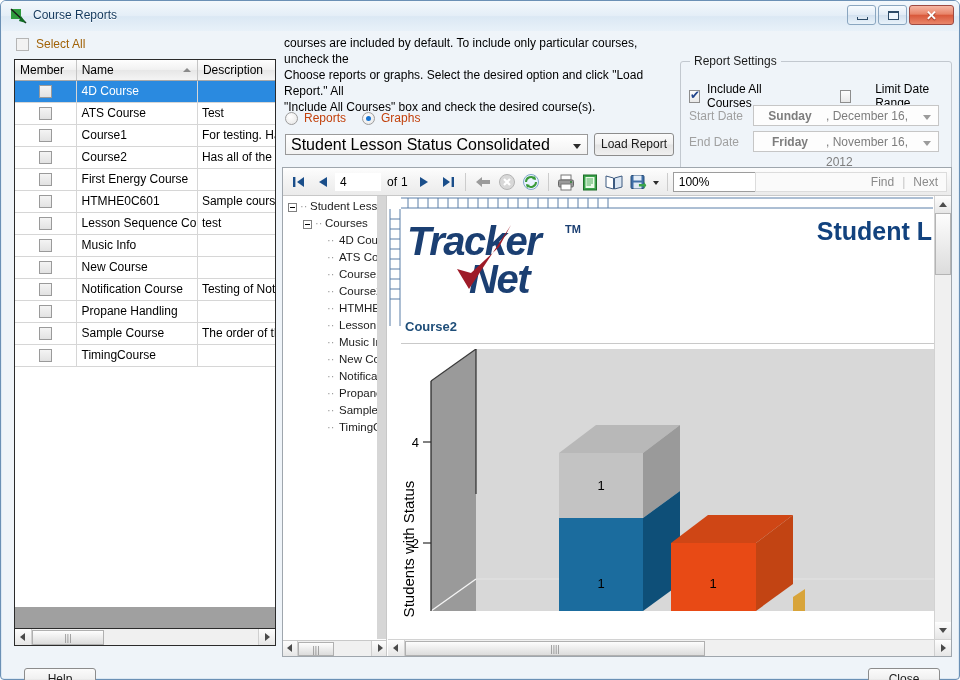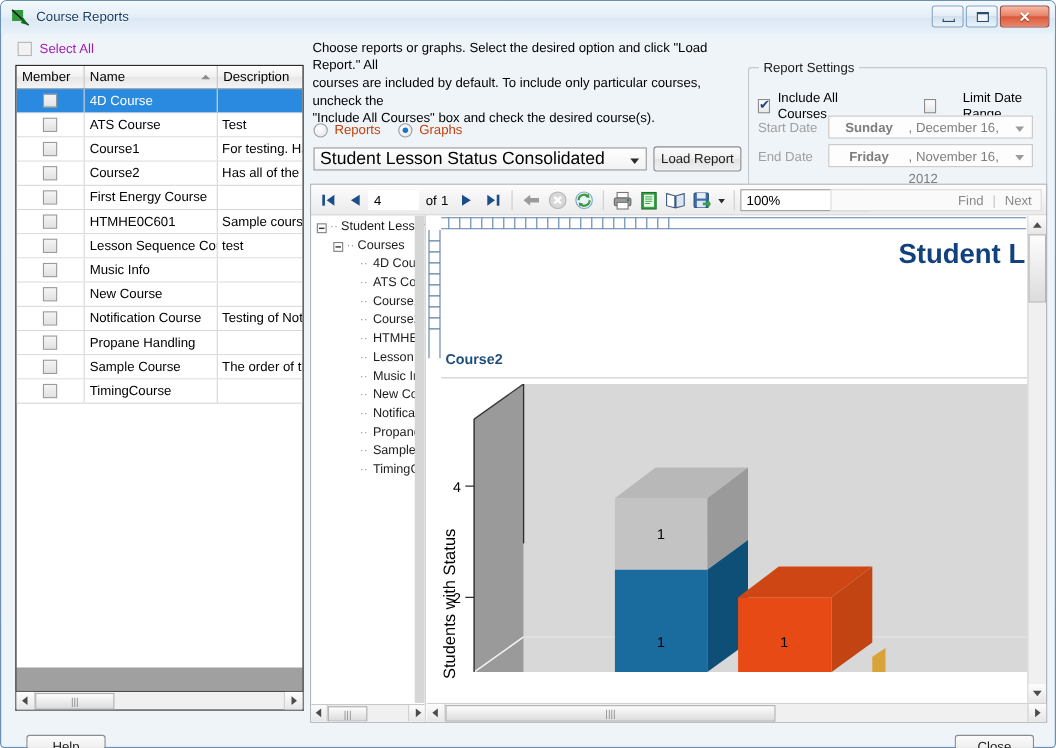--- a/index.html
+++ b/index.html
@@ -75,21 +75,21 @@
   }
   .chk.disabled { border-color: #b5b5b5; background: #f2f2f2; }
   .chk.checked::after {
     content: "✔"; position: absolute; left: 0px; top: -3px;
     font-size: 12px; color: #21458c; line-height: 14px;
   }
   .chk.cell {
     background: linear-gradient(180deg,#f4f4f4,#e2e2e2);
     border: 1px solid #9a9a9a;
   }
-  .lbl-dim { color: #a21caf; font-size: 12px; }
+  .lbl-dim { color: #a16207; font-size: 12px; }
 
   .grid-wrap {
     position: absolute; left: 6px; top: 26px; width: 262px; height: 570px;
     border: 1px solid #2b2b2b; background: #a0a0a0; overflow: hidden;
   }
   .grid-head {
     display: flex; height: 21px;
     background: linear-gradient(180deg,#fefefe 0%,#f1f1f1 48%,#e7e7e7 52%,#f4f4f4 100%);
     border-bottom: 1px solid #a8a8a8;
   }
@@ -459,22 +459,22 @@
               <span class="sc-grip">|||</span>
             </div>
           <div class="sc-btn right">
               <span class="sc-tri r"></span>
             </div>
         </div>
       </div>
     </div>
 
     <div class="instr">
+      <div>courses are included by default. To include only particular courses, uncheck the</div>
       <div>Choose reports or graphs. Select the desired option and click "Load Report." All</div>
-      <div>courses are included by default. To include only particular courses, uncheck the</div>
       <div>"Include All Courses" box and check the desired course(s).</div>
     </div>
 
     <div class="radio-row">
       <span class="rad"></span>
       <span class="rad-lbl">Reports</span>
       <span class="rad on"></span>
       <span class="rad-lbl">Graphs</span>
     </div>
 
@@ -703,20 +703,28 @@
               <path d="M2 13 V130" stroke="#5a7fa8" fill="none"></path>
               <path d="M12 13 V130" stroke="#5a7fa8" fill="none"></path>
               <g stroke="#5a7fa8">
                 <path d="M2 23 H12 M2 33 H12 M2 43 H12 M2 53 H12 M2 63 H12 M2 73 H12 M2 83 H12 M2 93 H12 M2 103 H12"></path>
               </g>
             </svg>
           </div>
 
           <div class="rpage">
 
+            <div class="logo-wrap">
+              <svg width="190" height="92" viewBox="0 0 190 92">
+                <text x="0" y="42" font-family="'Liberation Sans', sans-serif" font-size="40" font-weight="bold" font-style="italic" fill="#1b3f72" letter-spacing="-1.5">Tracker</text>
+                <text x="158" y="20" font-family="'Liberation Sans', sans-serif" font-size="11" font-weight="bold" fill="#1b3f72">TM</text>
+                <text x="62" y="80" font-family="'Liberation Sans', sans-serif" font-size="40" font-weight="bold" font-style="italic" fill="#1b3f72" letter-spacing="-1.5">Net</text>
+                <path d="M50 56 L62 76 L104 12 L92 34 L64 60 Z" fill="#9e1b28"></path>
+              </svg>
+            </div>
 
             <div class="rpt-title">Student L</div>
             <div class="course-label">Course2</div>
             <div class="hr-line"></div>
 
             <div class="chart-area">
               <svg width="545" height="300" viewBox="0 0 545 300">
 
                 <polygon points="75,0 545,0 545,262 75,262" fill="#d8d8d8"></polygon>
 

